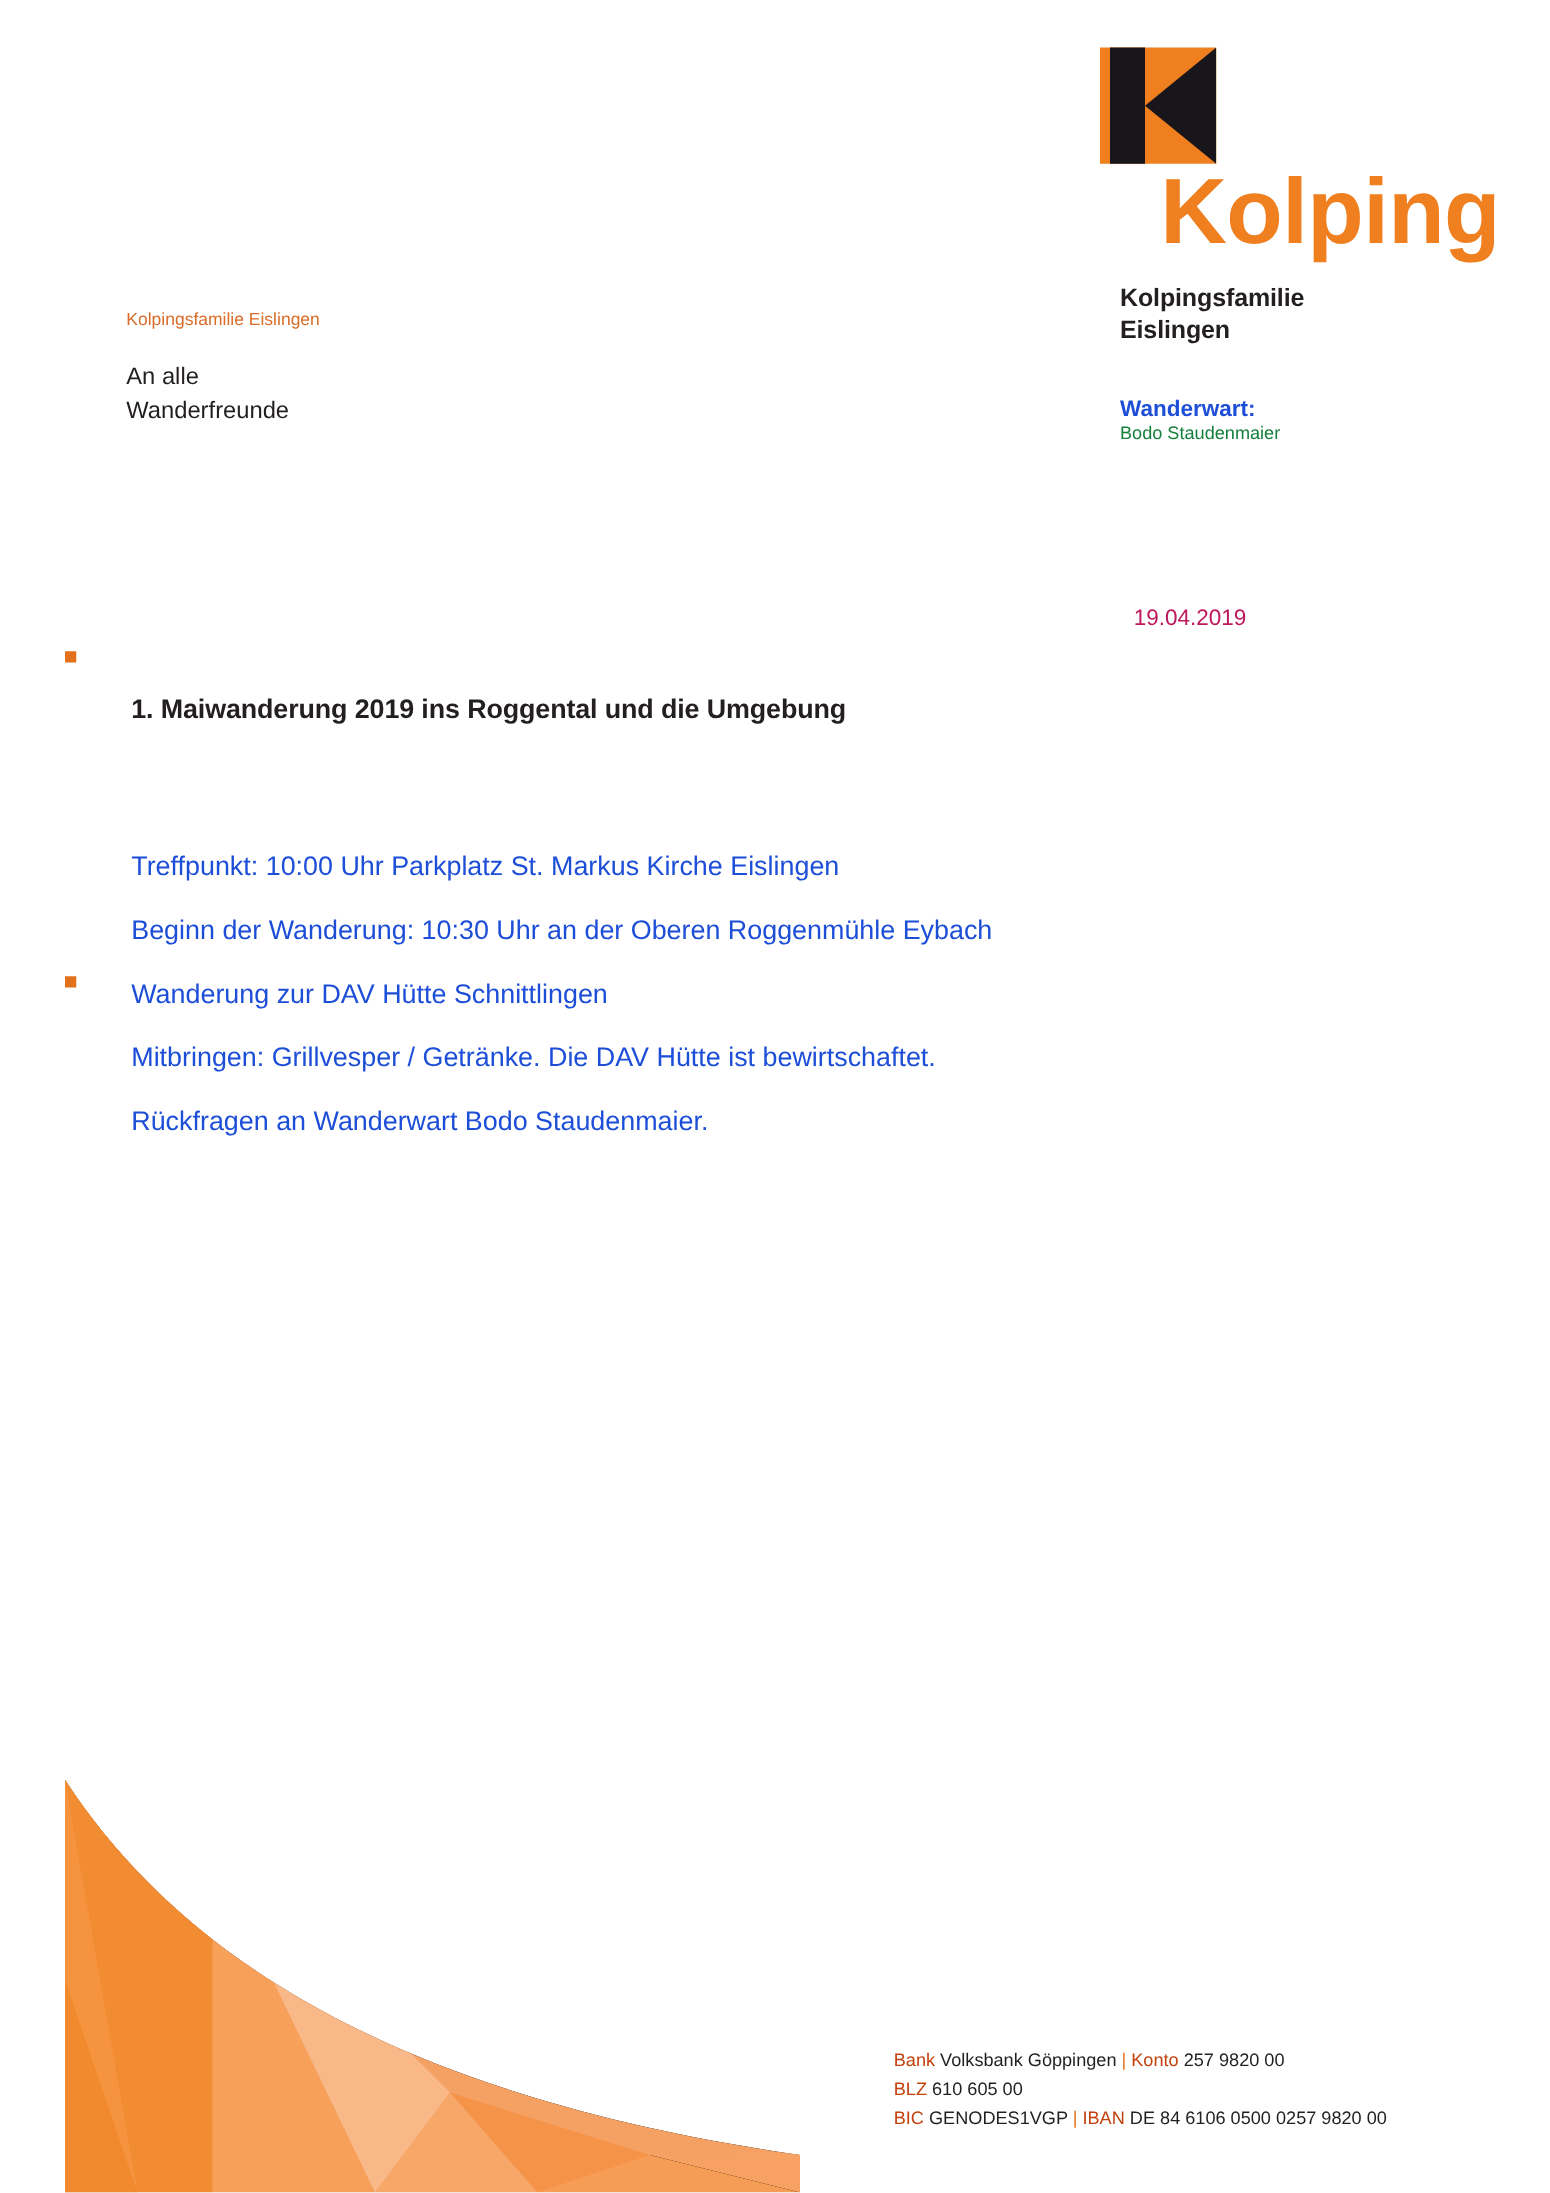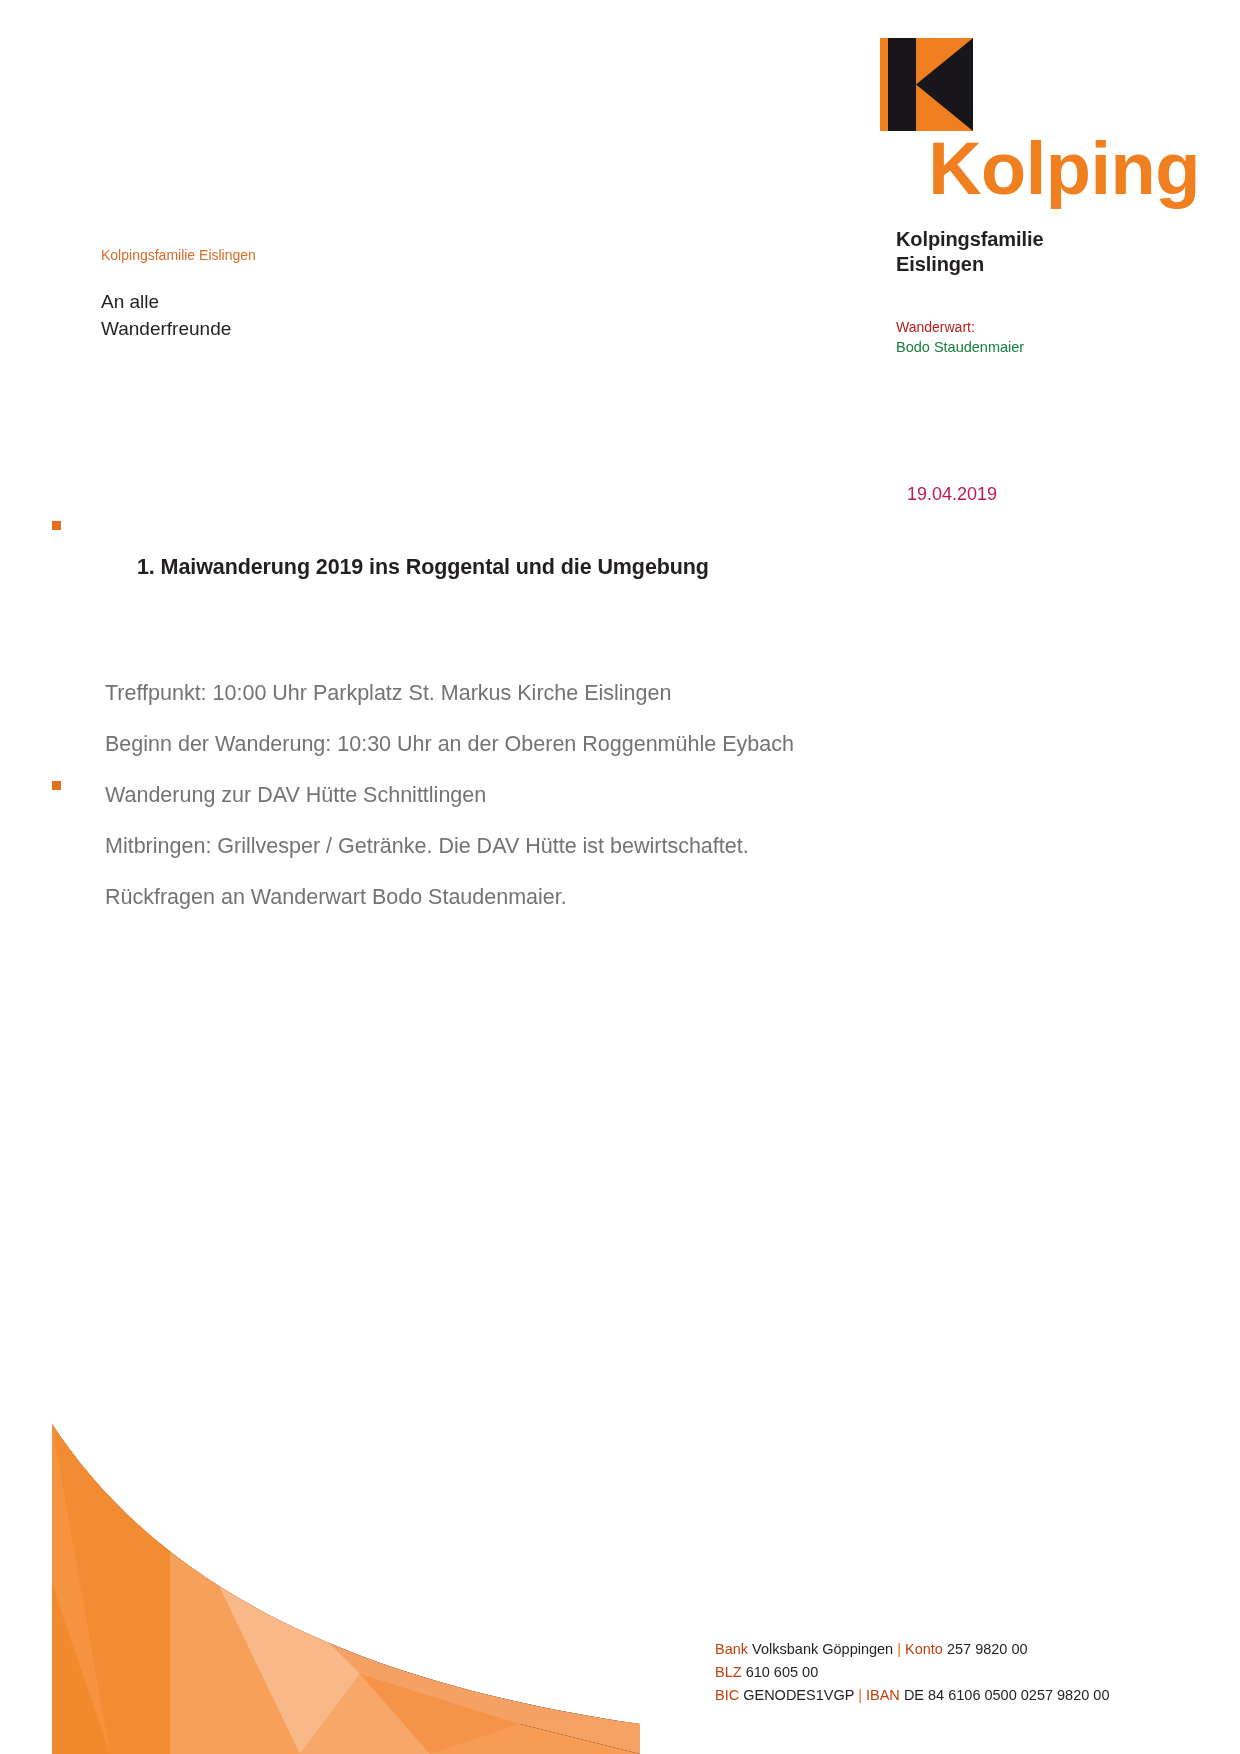--- a/index.html
+++ b/index.html
@@ -72,23 +72,24 @@
     font-size: 20px;
     line-height: 25px;
     font-weight: bold;
     color: #231f20;
     letter-spacing: -0.1px;
   }
   #header-right .contact-block {
     margin-top: 40px;
   }
   #header-right .contact-role {
-    font-size: 14px;
+    font-size: 18px;
     line-height: 20px;
-    color: #b91c1c;
+    color: #1d4ed8;
+    font-weight: bold;
   }
   #header-right .contact-name {
     font-size: 14.5px;
     line-height: 20px;
     color: #15803d;
   }
 
   
   #sender-line {
     position: absolute;
@@ -134,34 +135,33 @@
   #letter-subject {
     position: absolute;
     left: 105px;
     top: 552px;
     width: 900px;
     font-size: 21.5px;
     line-height: 30px;
     font-weight: bold;
     color: #231f20;
     letter-spacing: -0.1px;
-    margin-left: 32px;
   }
 
   
   #letter-body {
     position: absolute;
     left: 105px;
     top: 668px;
     width: 960px;
   }
   #letter-body .body-line {
     font-size: 21.5px;
     line-height: 51px;
-    color: #737373;
+    color: #1d4ed8;
     white-space: nowrap;
   }
 
   
   #footer-graphic {
     position: absolute;
     left: 0;
     bottom: 0;
     width: 640px;
     height: 330px;

